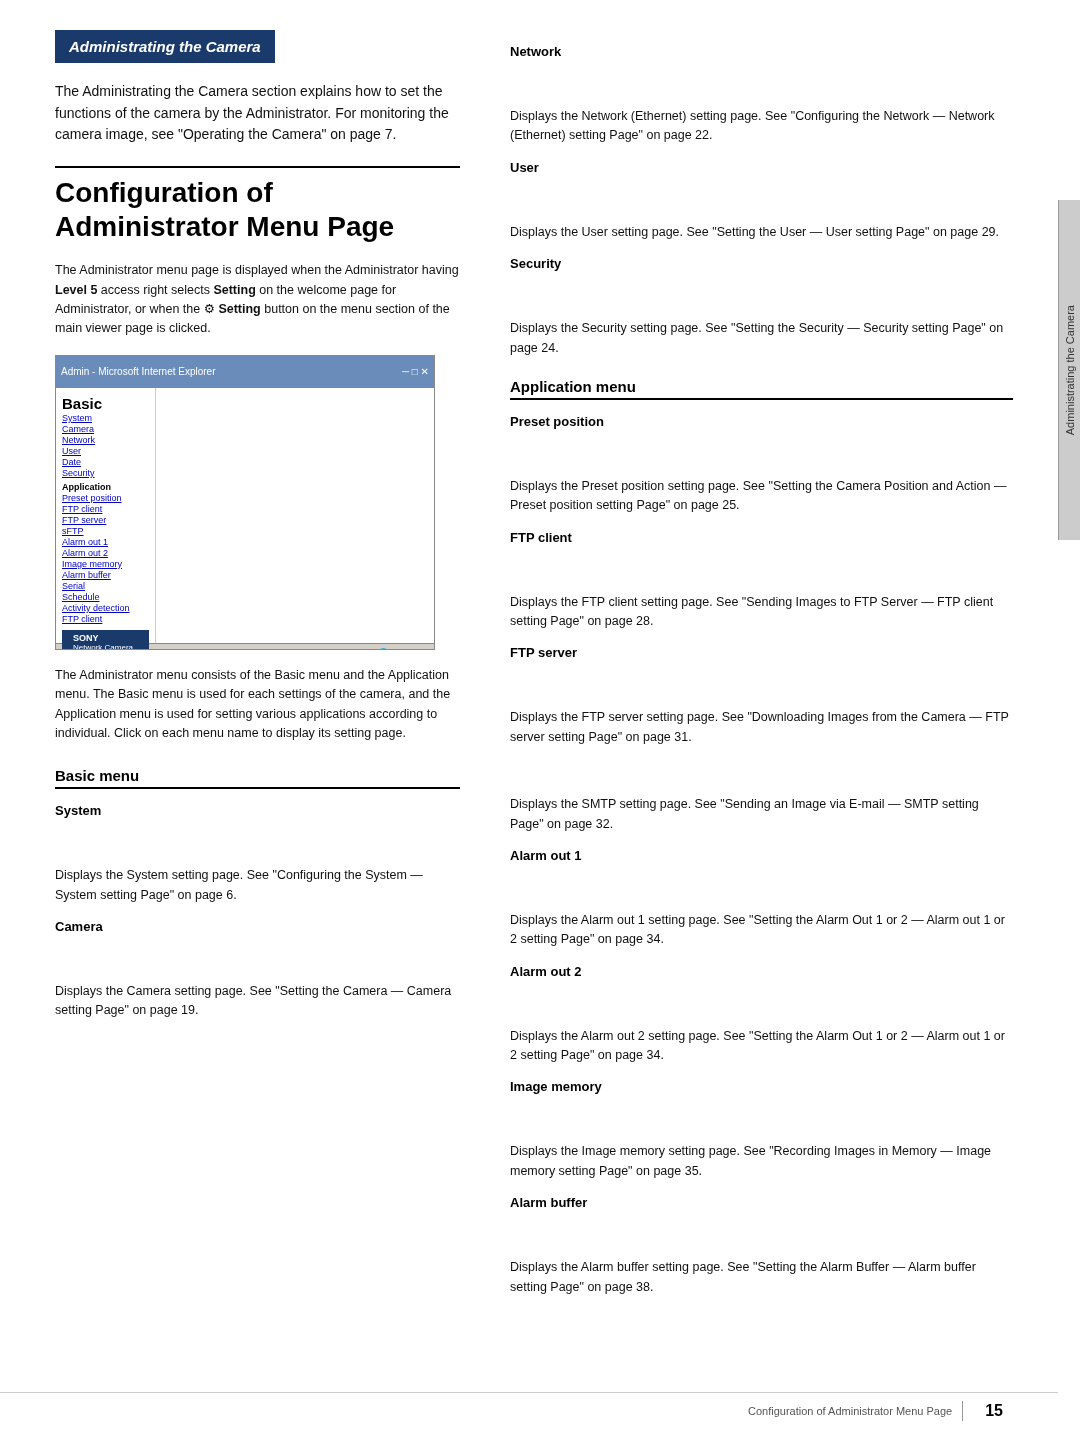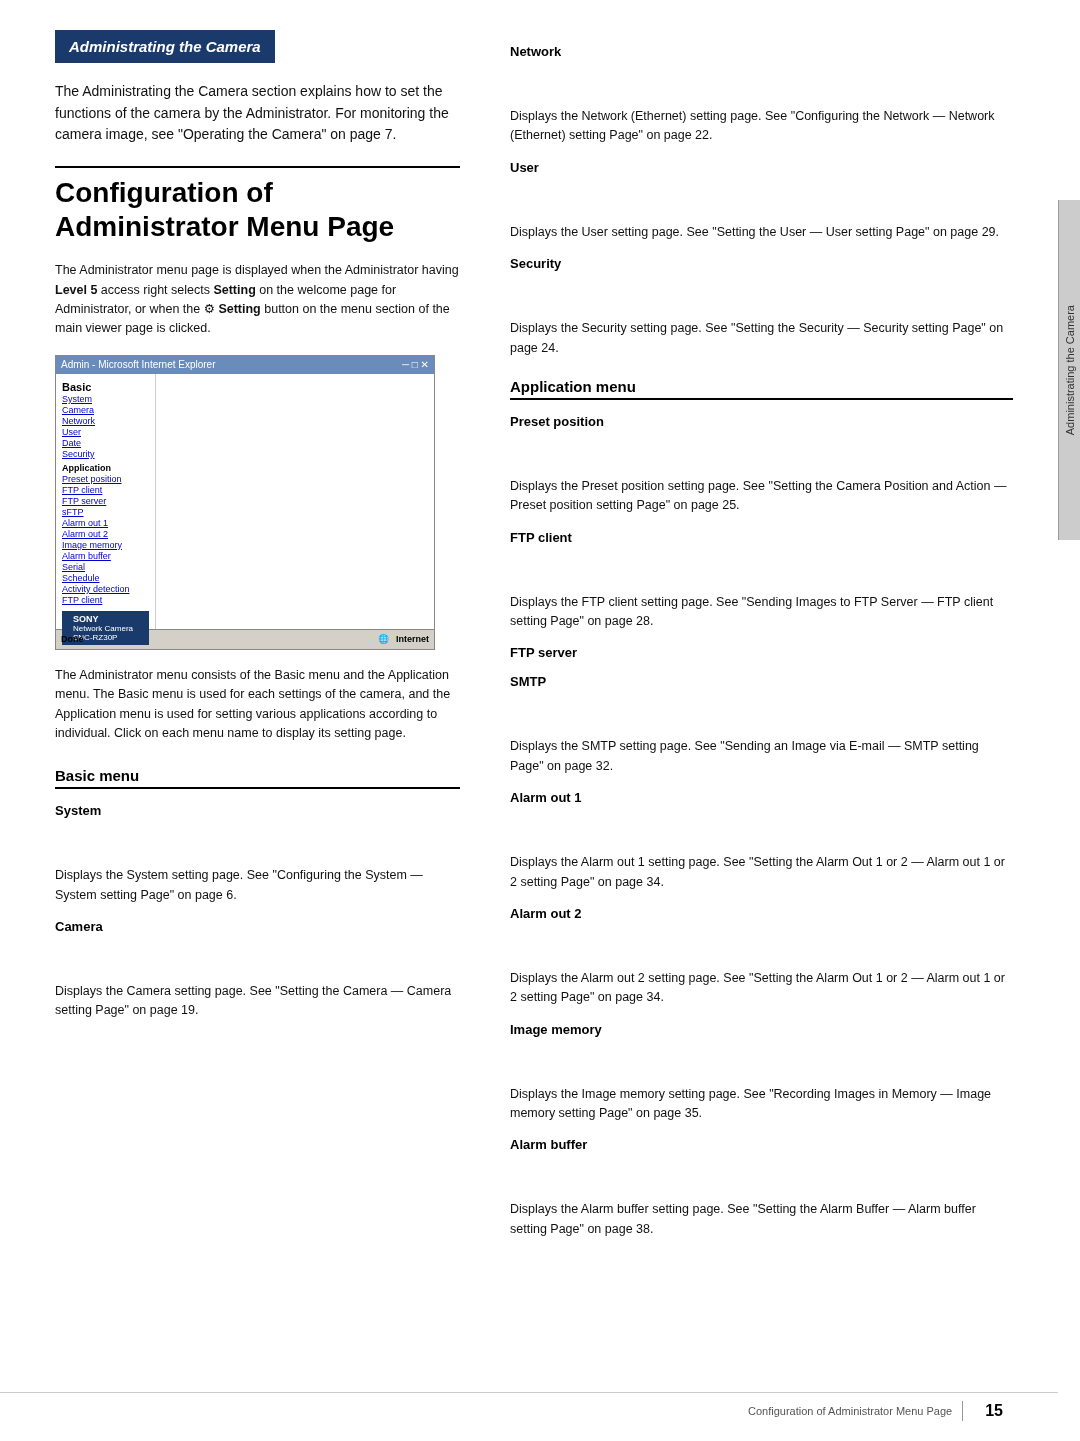--- a/index.html
+++ b/index.html
@@ -116,21 +116,21 @@
       width: 380px;
       height: 295px;
       margin-bottom: 16px;
       background: #f5f5f5;
       position: relative;
       overflow: hidden;
     }
 
     .screenshot-titlebar {
       background: #6a8cbb;
-      height: 18px;
+      height: 32px;
       display: flex;
       align-items: center;
       padding: 0 5px;
       font-size: 10px;
       color: #fff;
       justify-content: space-between;
     }
 
     .screenshot-titlebar-title {
       font-size: 10px;
@@ -150,21 +150,21 @@
     .screenshot-sidebar {
       width: 100px;
       background: #fff;
       border-right: 1px solid #ccc;
       padding: 4px 6px;
       font-size: 9px;
     }
 
     .sidebar-section-label {
       font-weight: bold;
-      font-size: 11px;
+      font-size: 15px;
       color: #000;
       margin: 3px 0 1px 0;
     }
 
     .sidebar-link {
       color: #0000cc;
       font-size: 9px;
       display: block;
       margin: 1px 0;
       text-decoration: underline;
@@ -421,24 +421,24 @@
           <p class="subsection-text">Displays the Preset position setting page. See "Setting the Camera Position and Action — Preset position setting Page" on page 25.</p>
         </div>
 
         <div>
           <h3 class="subsection-heading">FTP client</h3>
           <p class="subsection-text">Displays the FTP client setting page. See "Sending Images to FTP Server — FTP client setting Page" on page 28.</p>
         </div>
 
         <div>
           <h3 class="subsection-heading">FTP server</h3>
-        </div>
-
-        <div>
-          <h3 class="subsection-heading">SMTP</h3>
+          <p class="subsection-text">Displays the FTP server setting page. See "Downloading Images from the Camera — FTP server setting Page" on page 31.</p>
+        </div>
+
+        <div>
           <p class="subsection-text">Displays the SMTP setting page. See "Sending an Image via E-mail — SMTP setting Page" on page 32.</p>
         </div>
 
         <div>
           <h3 class="subsection-heading">Alarm out 1</h3>
           <p class="subsection-text">Displays the Alarm out 1 setting page. See "Setting the Alarm Out 1 or 2 — Alarm out 1 or 2 setting Page" on page 34.</p>
         </div>
 
         <div>
           <h3 class="subsection-heading">Alarm out 2</h3>

